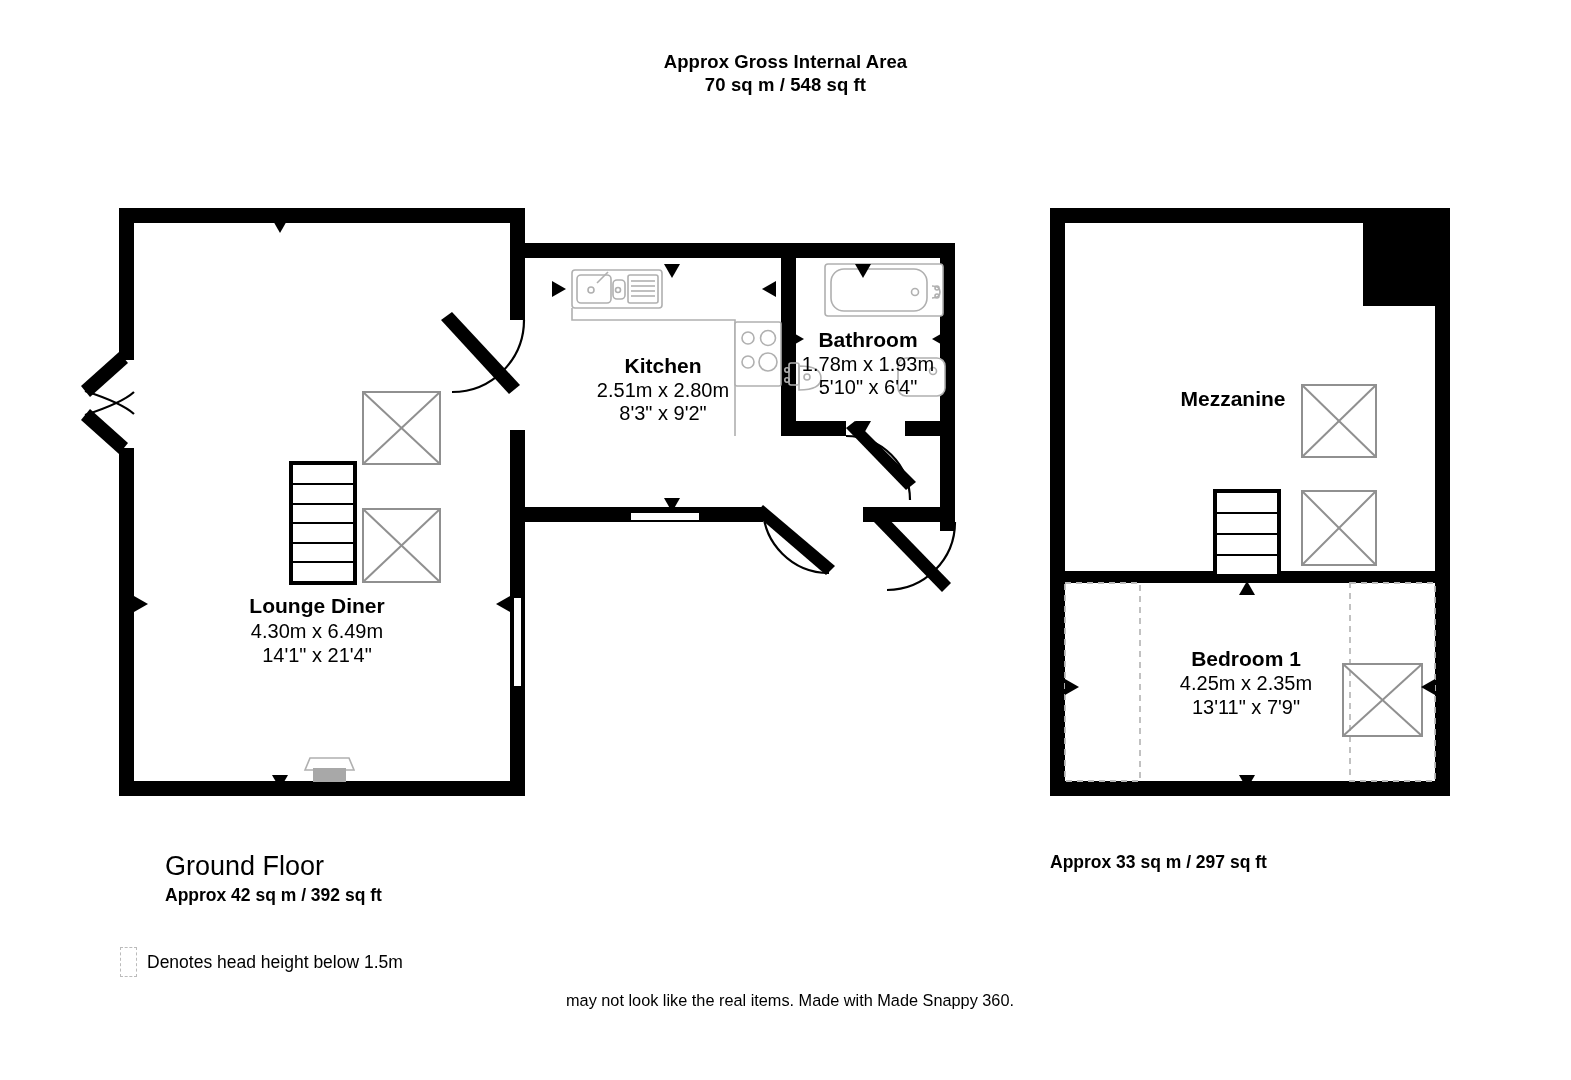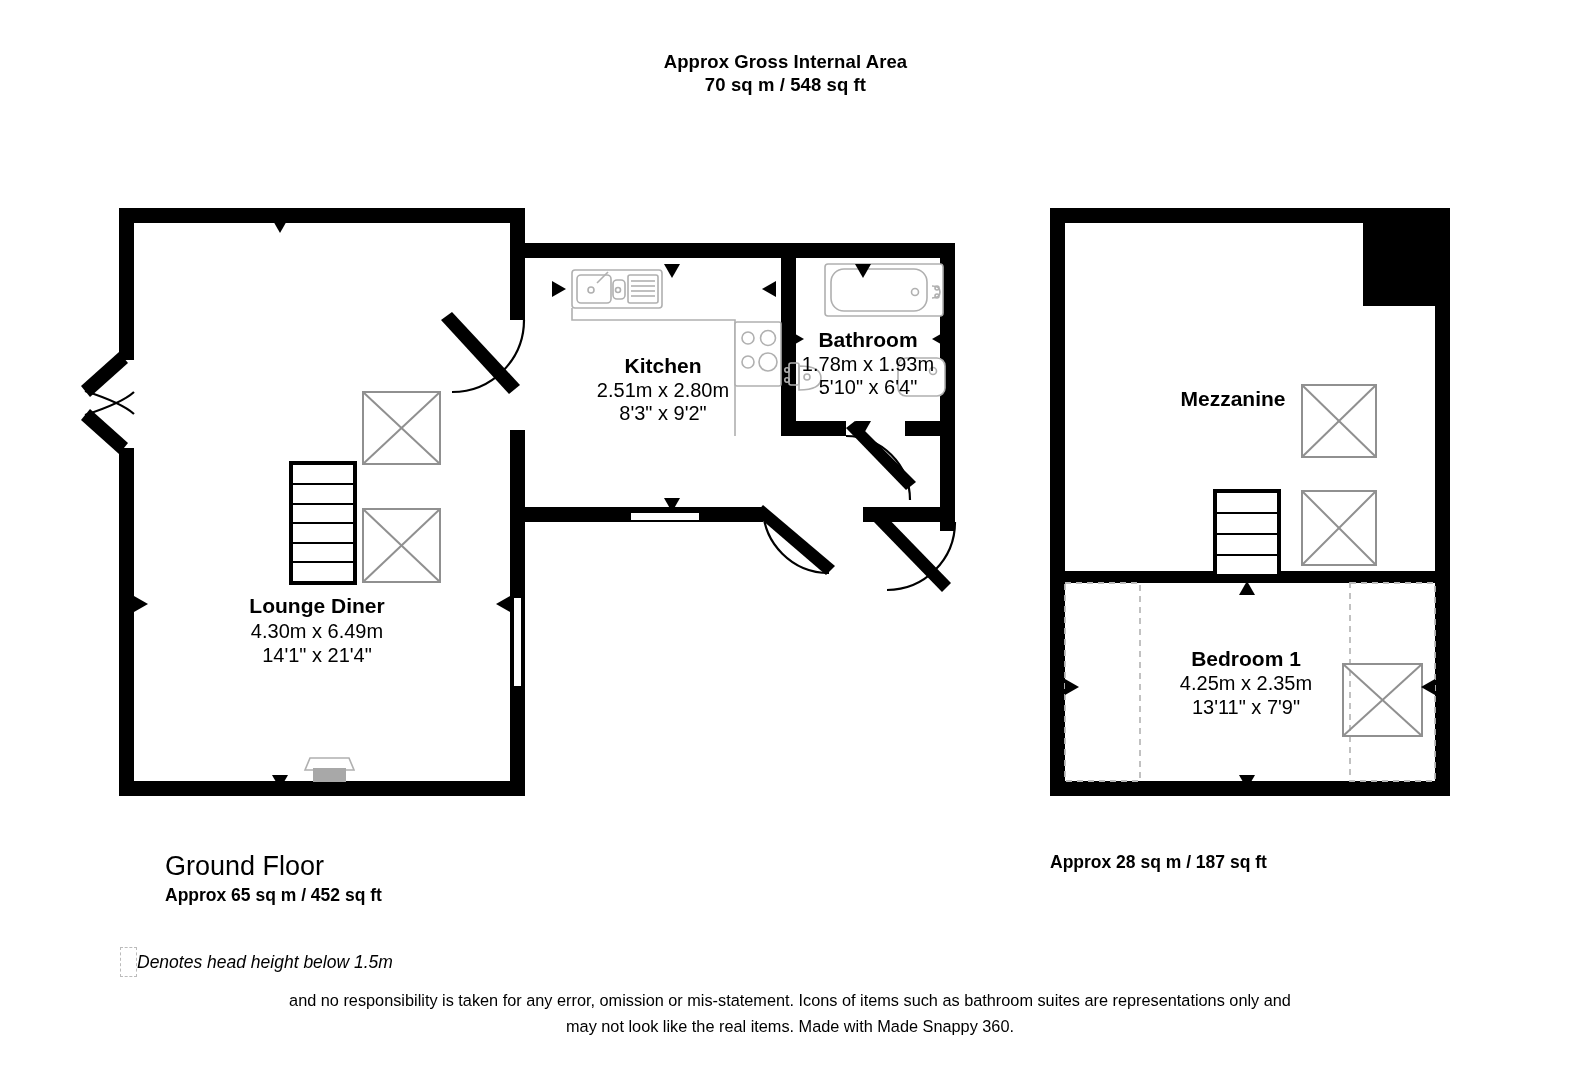--- a/index.html
+++ b/index.html
@@ -58,21 +58,21 @@
   }
   #gf-caption { left: 120px; top: 850px; margin-left: 45px; }
   #ff-caption { left: 1050px; top: 850px; }
 
   #legend {
     position: absolute;
     left: 120px;
     top: 947px;
     display: flex;
     align-items: center;
-    font-style: italic;
+    gap: 10px;
   }
   #legend .swatch {
     width: 17px;
     height: 30px;
     border: 1.6px dashed #bbbbbb;
     box-sizing: border-box;
   }
   #legend .ltext {
     font-size: 17.5px;
     line-height: 20px;
@@ -352,30 +352,29 @@
       <g>
         <text class="rname" x="1246" y="666">Bedroom 1</text>
         <text class="rdim" x="1246" y="690">4.25m x 2.35m</text>
         <text class="rdim" x="1246" y="714">13'11" x 7'9"</text>
       </g>
     </g>
   </svg>
 
   <div class="floor-caption" id="gf-caption">
     <div class="fname">Ground Floor</div>
-    <div class="farea">Approx 65 sq m / 452 sq ft</div>
+    <div class="farea">Approx 42 sq m / 392 sq ft</div>
   </div>
 
   <div class="floor-caption" id="ff-caption">
-    <div class="farea">Approx 28 sq m / 187 sq ft</div>
+    <div class="farea">Approx 33 sq m / 297 sq ft</div>
   </div>
 
   <div id="legend">
     <div class="swatch"></div>
     <div class="ltext">Denotes head height below 1.5m</div>
   </div>
 
   <div id="disclaimer">
-    <span>and no responsibility is taken for any error, omission or mis-statement. Icons of items such as bathroom suites are representations only and</span>
     <span>may not look like the real items. Made with Made Snappy 360.</span>
   </div>
 
 </div>
 
 </body></html>

